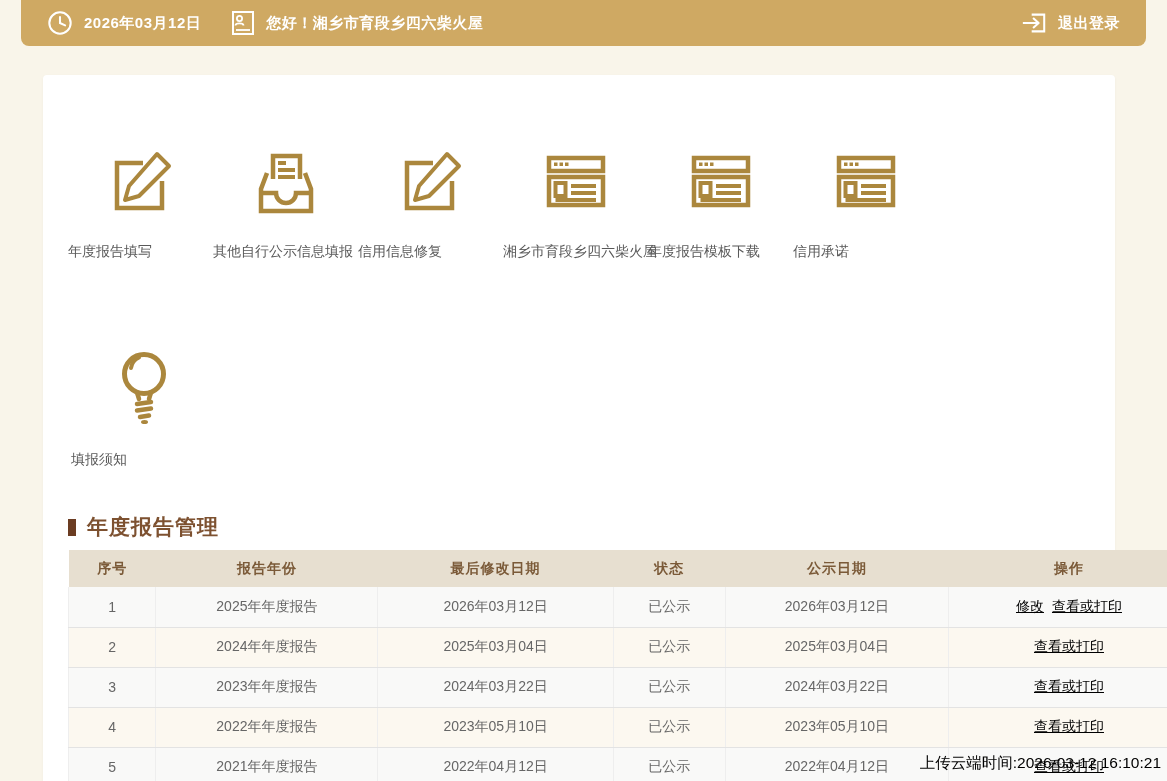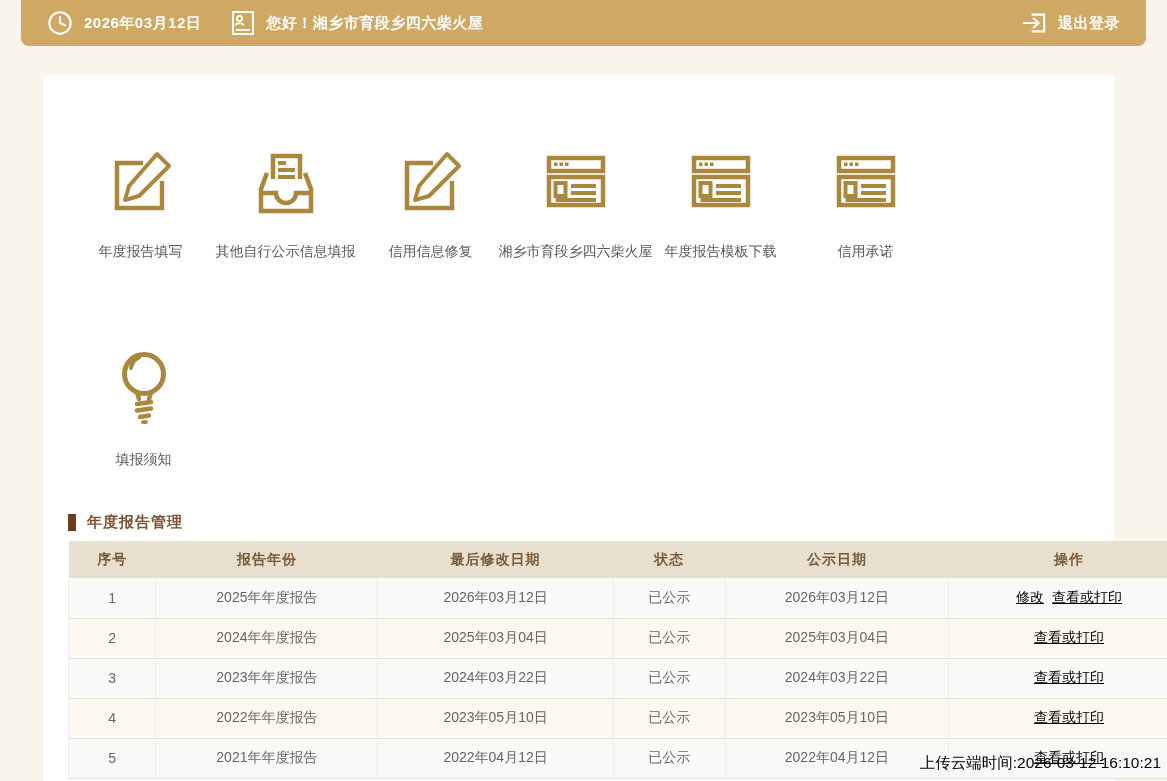--- a/index.html
+++ b/index.html
@@ -25,30 +25,30 @@
 
   
   .card {
     position:absolute; left:43px; top:75px; width:1072px; height:740px;
     background:#ffffff; border-radius:4px;
     box-shadow:0 1px 3px rgba(0,0,0,0.04);
   }
 
   
   .quick-actions { display:flex; padding:70px 0 0 25px; }
-  .qa-item { width:145px; display:flex; flex-direction:column; align-items:center; cursor:pointer; }
+  .qa-item { width:145px; display:flex; flex-direction:column; cursor:pointer; }
   .qa-icon { height:72px; display:flex; align-items:flex-end; justify-content:center; }
   .qa-label { margin-top:26px; font-size:14px; color:#595959; white-space:nowrap; }
 
   .notice-row { display:flex; padding:92px 0 0 28px; }
 
   
   .section-header { margin:44px 0 0 25px; display:flex; align-items:center; }
   .section-marker { width:8px; height:17px; background:#6b3c22; margin-right:11px; }
-  .section-title { font-size:15px; color:#7d5130; font-weight:600; letter-spacing:1px; }
+  .section-title { font-size:21px; color:#7d5130; font-weight:600; letter-spacing:1px; }
 
   
   .report-table {
     margin:9px 0 0 25px; width:1122px;
     border-collapse:collapse; table-layout:fixed;
     font-size:14px;
   }
   .report-table thead th {
     background:#e7dfd0; color:#7b5a38; font-weight:700;
     height:37px; text-align:center; letter-spacing:1px;

